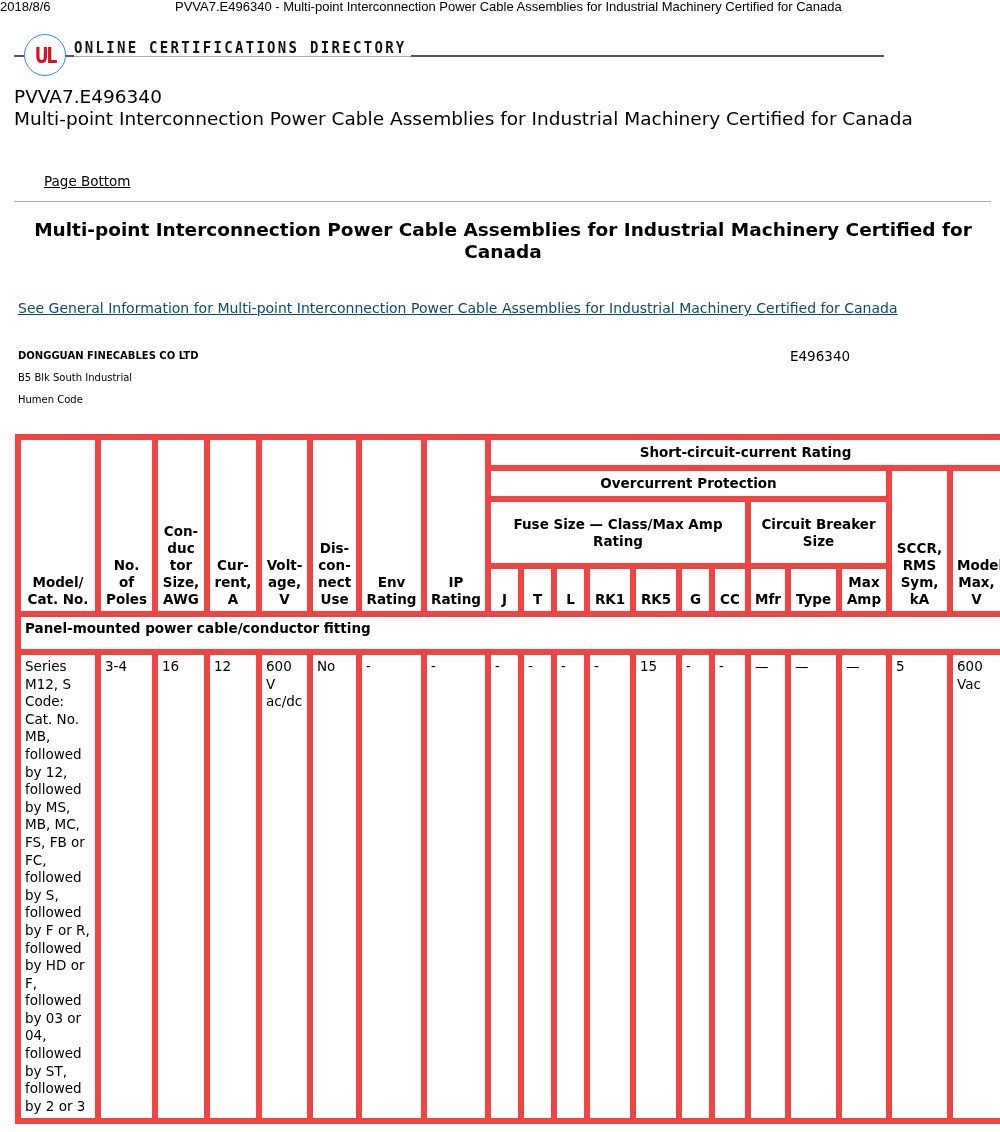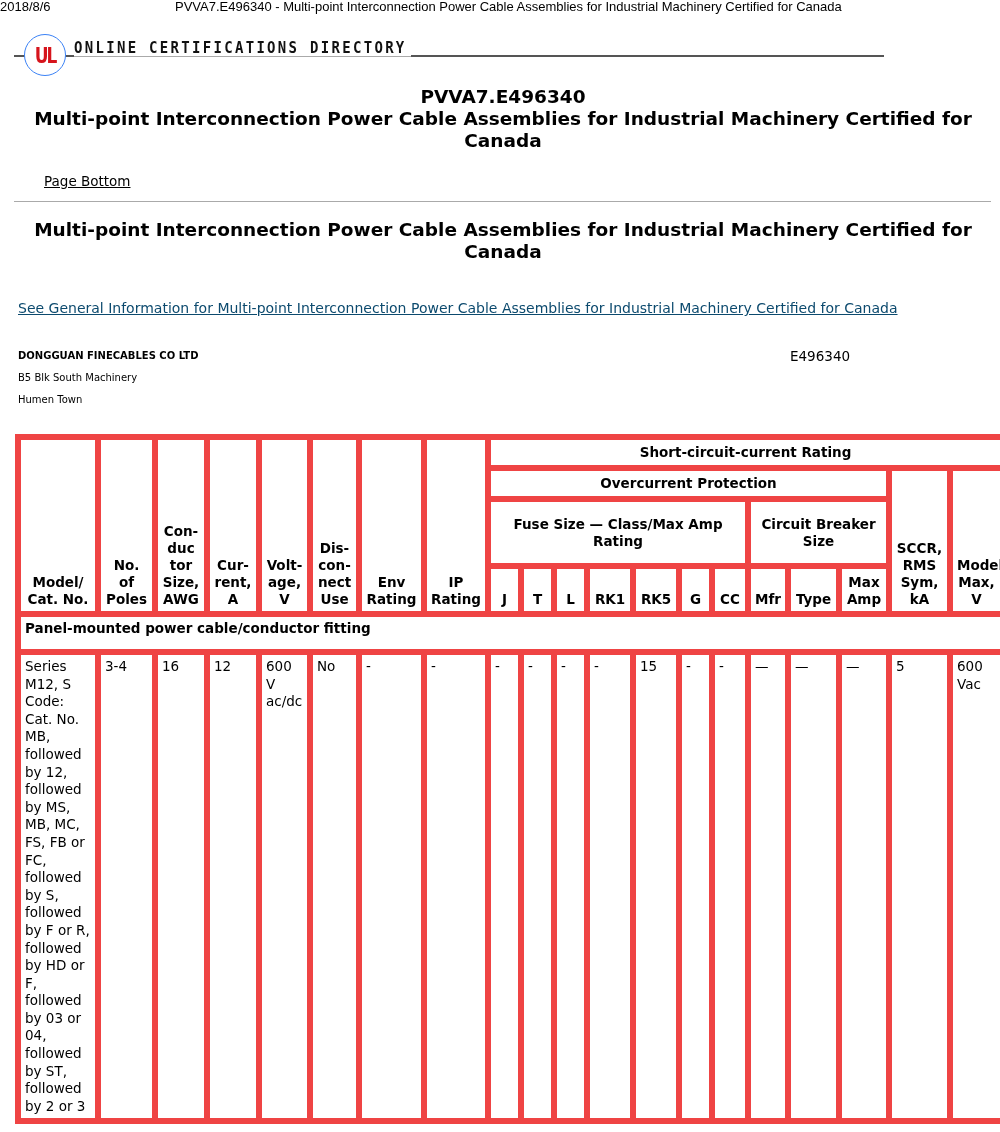--- a/index.html
+++ b/index.html
@@ -7,21 +7,21 @@
   .print-header { position: absolute; top: 0; left: 0; width: 905px; height: 16px; font-family: "Liberation Sans", sans-serif; font-size: 13px; line-height: 14px; }
   .print-date { position: absolute; left: 0; top: 0; }
   .print-title { position: absolute; left: 175px; top: 0; white-space: nowrap; }
 
   .ul-banner { position: absolute; top: 30px; left: 14px; width: 870px; height: 50px; }
   .ul-line { position: absolute; left: 0; right: 0; top: 25px; height: 2px; background: #555; }
   .ul-logo { position: absolute; left: 10px; top: 4px; width: 42px; height: 42px; border-radius: 50%; border: 1px solid #3b82f6; background: #fff; box-sizing: border-box; display: flex; align-items: center; justify-content: center; }
   .ul-logo span { color: #d6141c; font-family: "DejaVu Sans", sans-serif; font-weight: bold; font-size: 17px; letter-spacing: -2px; transform: scaleY(1.25); }
   .ul-text { position: absolute; left: 60px; top: 10px; background: #fff; padding-right: 4px; font-family: "DejaVu Sans Mono", monospace; font-weight: bold; font-size: 14px; letter-spacing: 2.3px; color: #111; transform: scaleY(1.1); transform-origin: left top; line-height: 15px; }
 
-  .main-title { position: absolute; top: 86px; left: 14px; width: 978px; text-align: center; font-weight: bold; font-size: 18.5px; line-height: 22px; }
+  .main-title { position: absolute; top: 86px; left: 14px; width: 978px; font-weight: normal; font-size: 18.5px; line-height: 22px; }
   .page-bottom-link { position: absolute; top: 173px; left: 44px; font-size: 13.5px; color: #000; text-decoration: underline; }
   .hr { position: absolute; top: 201px; left: 14px; width: 977px; height: 1px; background: #aaa; }
   .section-title { position: absolute; top: 219px; left: 14px; width: 978px; text-align: center; font-weight: bold; font-size: 18.5px; line-height: 22px; }
   .gen-info-link { position: absolute; top: 300px; left: 18px; font-size: 14px; color: #0c4a6e; text-decoration: underline; white-space: nowrap; }
 
   .company { position: absolute; top: 345px; left: 18px; font-size: 10px; line-height: 22px; }
   .company .name { font-weight: bold; }
   .file-no { position: absolute; top: 345px; left: 790px; font-size: 13.5px; line-height: 22px; }
 
   table.listing { position: absolute; top: 434px; left: 15px; width: 985px; border-collapse: collapse; font-size: 13.5px; table-layout: fixed; }
@@ -54,22 +54,22 @@
 <a class="page-bottom-link" href="#">Page Bottom</a>
 
 <div class="hr"></div>
 
 <div class="section-title">Multi-point Interconnection Power Cable Assemblies for Industrial Machinery Certified for Canada</div>
 
 <a class="gen-info-link" href="#">See General Information for Multi-point Interconnection Power Cable Assemblies for Industrial Machinery Certified for Canada</a>
 
 <div class="company">
   <div class="name">DONGGUAN FINECABLES CO LTD</div>
-  <div>B5 Blk South Machinery</div>
-  <div>Humen Town</div>
+  <div>B5 Blk South Industrial</div>
+  <div>Humen Code</div>
 </div>
 <div class="file-no">E496340</div>
 
 <table class="listing">
   <colgroup>
     <col style="width:80px">
       <col style="width:57px">
       <col style="width:52px">
       <col style="width:52px">
       <col style="width:51px">

